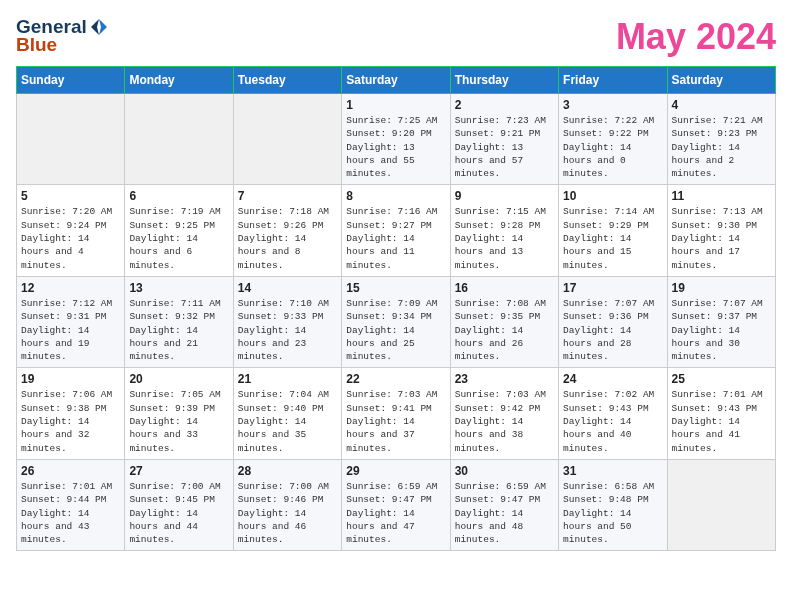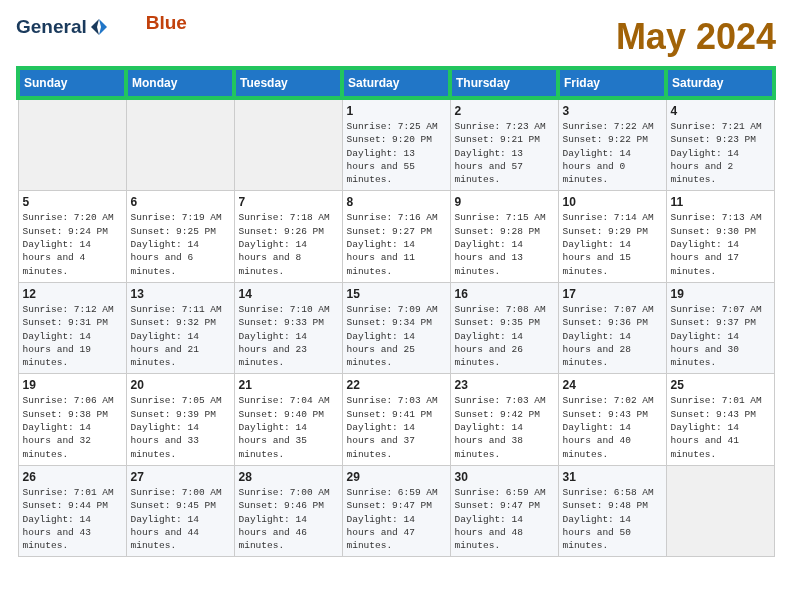--- a/index.html
+++ b/index.html
@@ -11,48 +11,47 @@
       padding: 16px;
     }
     .header {
       display: flex;
       justify-content: space-between;
       align-items: flex-start;
       margin-bottom: 8px;
     }
     .logo {
       display: flex;
-      flex-direction: row;
+      flex-direction: column;
       align-items: flex-start;
-      gap: 37px;
     }
     .title-section {
       text-align: right;
     }
     .month-title {
       font-size: 36px;
       font-weight: bold;
-      color: #a16207;
+      color: #ec4899;
     }
     .location-title {
       font-size: 16px;
       color: #333;
     }
     table {
       width: 100%;
       border-collapse: collapse;
       table-layout: fixed;
     }
     thead tr th {
       background: #2176c7;
       color: #fff;
       font-size: 12px;
       font-weight: bold;
       padding: 6px 4px;
-      border: 4px solid #22c55e;
+      border: 1px solid #22c55e;
       text-align: left;
     }
     tbody tr td {
       border: 1px solid #ccc;
       vertical-align: top;
       padding: 4px;
       font-size: 10px;
       color: #333;
       height: 80px;
       background: #fff;

